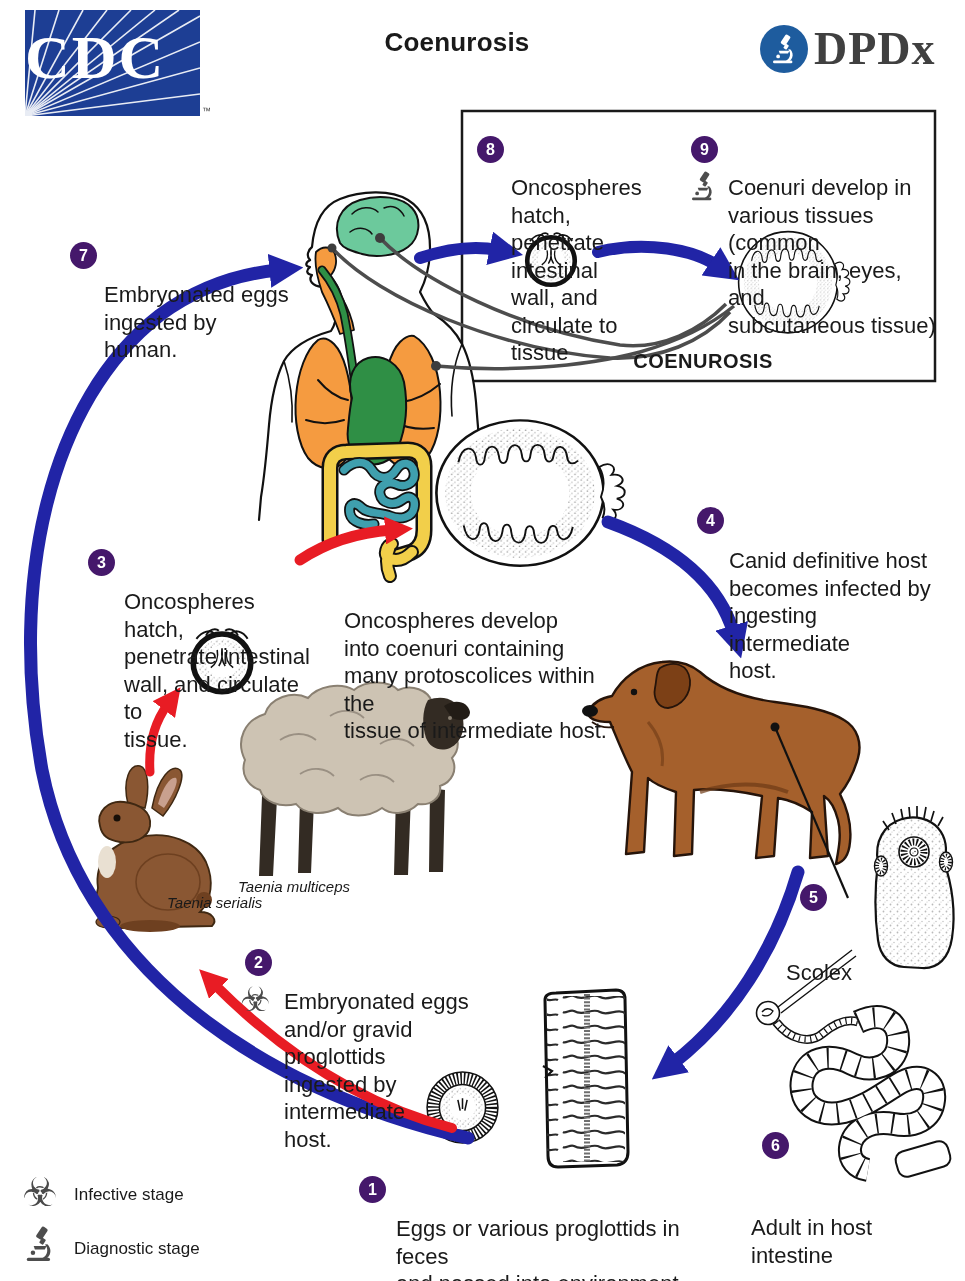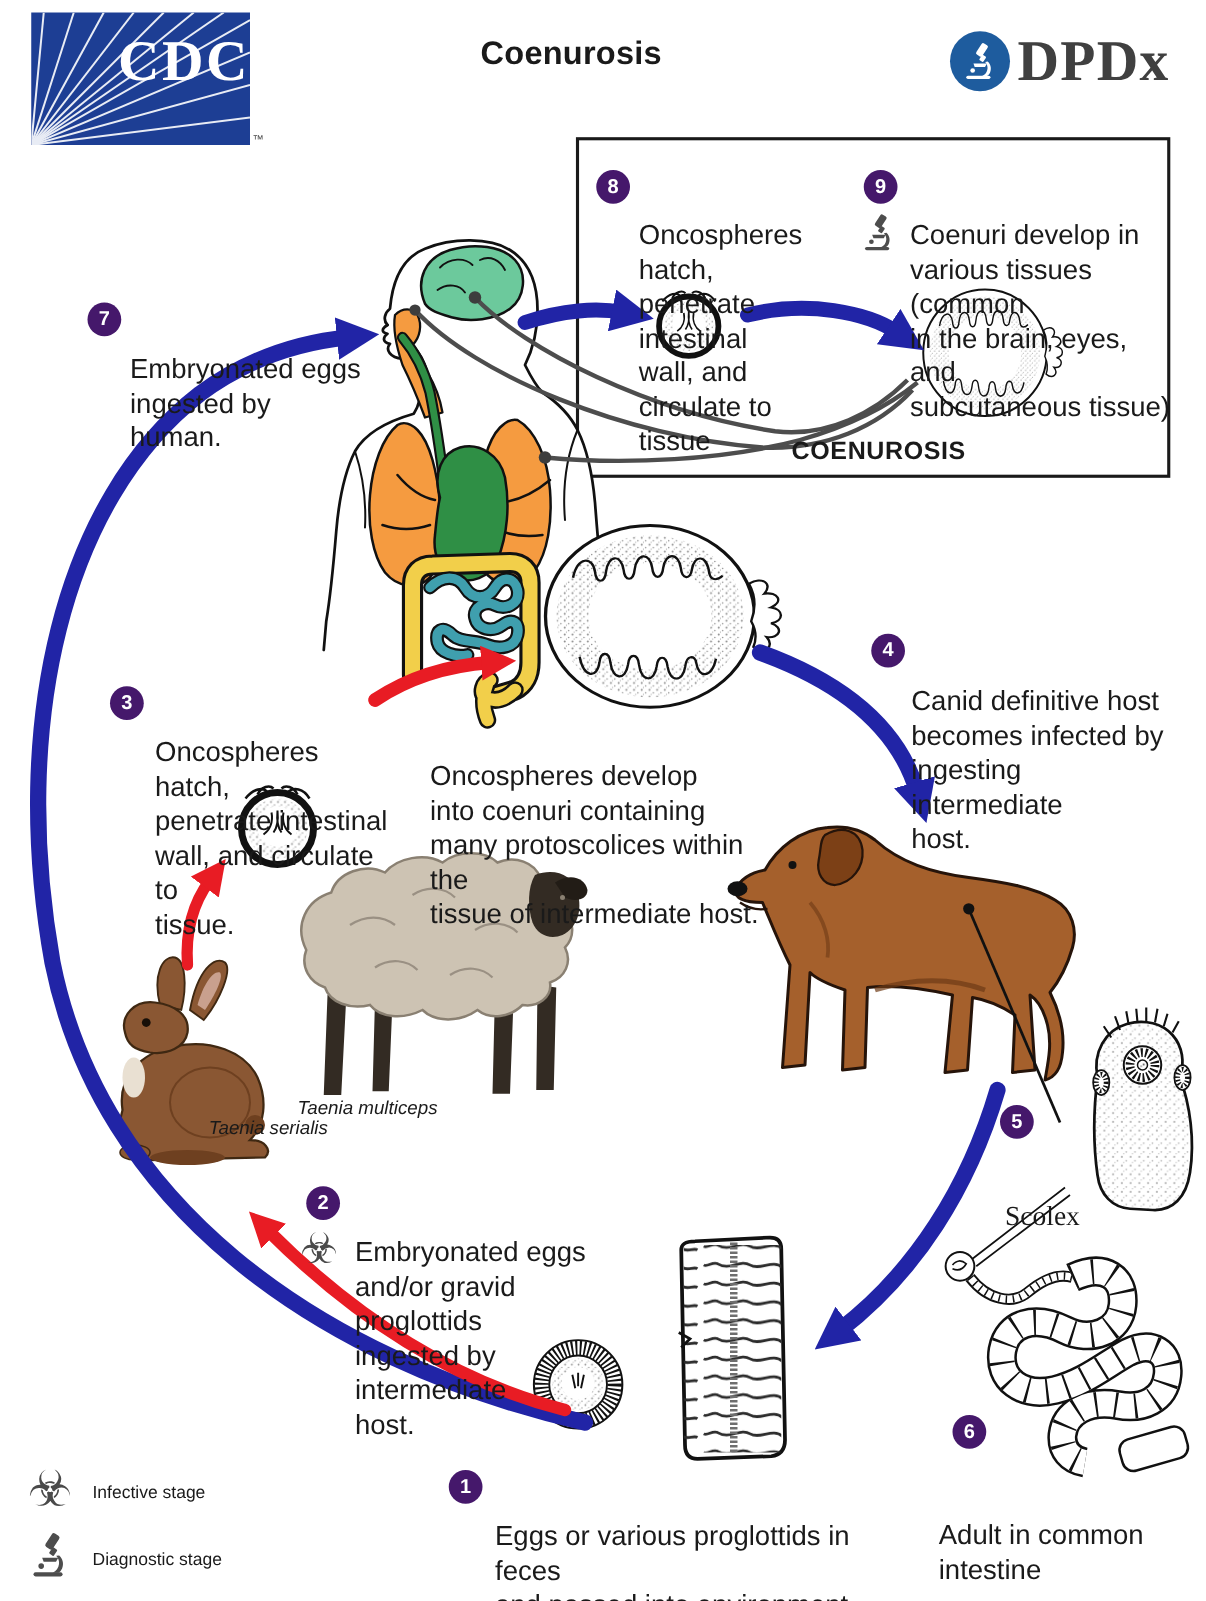--- a/index.html
+++ b/index.html
@@ -7,26 +7,26 @@
          font-family:"Liberation Sans",sans-serif;color:#1a1a1a;}
   #art{position:absolute;left:0;top:0;z-index:0;}
   .abs{position:absolute;z-index:2;}
   .badge{width:27px;height:27px;border-radius:50%;background:#45186b;color:#fff;
          display:flex;align-items:center;justify-content:center;
          font-weight:bold;font-size:16px;line-height:1;}
   .steptext{font-size:22px;line-height:1.25;white-space:pre-line;margin-top:44px;}
   .title{font-size:26px;font-weight:bold;text-align:center;letter-spacing:.2px;}
   .boxcaption{font-size:20px;font-weight:bold;text-align:center;letter-spacing:.5px;}
   .species{font-size:15px;font-style:italic;text-align:right;}
-  .legendlabel{font-size:14px;}
+  .legendlabel{font-size:17px;}
   .bio{color:#4a4a4a;line-height:1;font-family:"DejaVu Sans",sans-serif;}
   .cdc{left:25px;top:10px;width:175px;height:106px;background:#1d3e94;overflow:hidden;}
   .cdc svg{position:absolute;left:0;top:0;}
-  .cdc .letters{position:absolute;left:0;top:12px;width:175px;text-align:right;
-      font-family:"Liberation Serif",serif;font-weight:bold;font-size:46px;color:#fff;letter-spacing:2px;}
+  .cdc .letters{position:absolute;left:0;top:12px;width:175px;text-align:left;
+      font-family:"Liberation Serif",serif;font-weight:bold;font-size:62px;color:#fff;letter-spacing:2px;}
   .tm{font-size:9px;color:#444;}
   .dpdx{left:760px;top:22px;display:flex;align-items:center;gap:6px;}
   .dpdx .circ{width:48px;height:48px;border-radius:50%;background:#1e5c9e;
       display:flex;align-items:center;justify-content:center;}
   .dpdx .word{font-family:"Liberation Serif",serif;font-weight:bold;font-size:46px;color:#404040;letter-spacing:1px;}
 </style>
 </head>
 <body>
 
 <div id="stage">
@@ -291,24 +291,24 @@
 <div class="abs species" style="left:123px;top:894px;margin-left:44px;">Taenia serialis</div>
 
 <div class="abs badge" style="left:245px;top:949px;">2</div>
 <div class="abs bio" style="left:240px;top:982px;font-size:34px;">☣</div>
 <div class="abs steptext" style="left:284px;top:944px;width:215px;">Embryonated eggs
 and/or gravid proglottids
 ingested by intermediate
 host.</div>
 
 <div class="abs badge" style="left:800px;top:884px;">5</div>
-<div class="abs steptext" style="left:804px;top:915px;width:80px;font-family:Liberation Serif, serif;">Scolex</div>
+<div class="abs steptext" style="left:786px;top:915px;width:80px;">Scolex</div>
 
 <div class="abs badge" style="left:762px;top:1132px;">6</div>
-<div class="abs steptext" style="left:751px;top:1170px;width:200px;">Adult in common intestine</div>
+<div class="abs steptext" style="left:751px;top:1170px;width:200px;">Adult in host intestine</div>
 
 <div class="abs badge" style="left:359px;top:1176px;">1</div>
 <div class="abs steptext" style="left:396px;top:1171px;width:290px;">Eggs or various proglottids in feces
 and passed into environment</div>
 
 <div class="abs bio" style="left:22px;top:1172px;font-size:40px;">☣</div>
 <div class="abs legendlabel" style="left:74px;top:1185px;">Infective stage</div>
 <div class="abs" style="left:22px;top:1226px;color:#4d4d4d;">
   <svg width="36" height="36">
         <use href="#microscope"></use>

